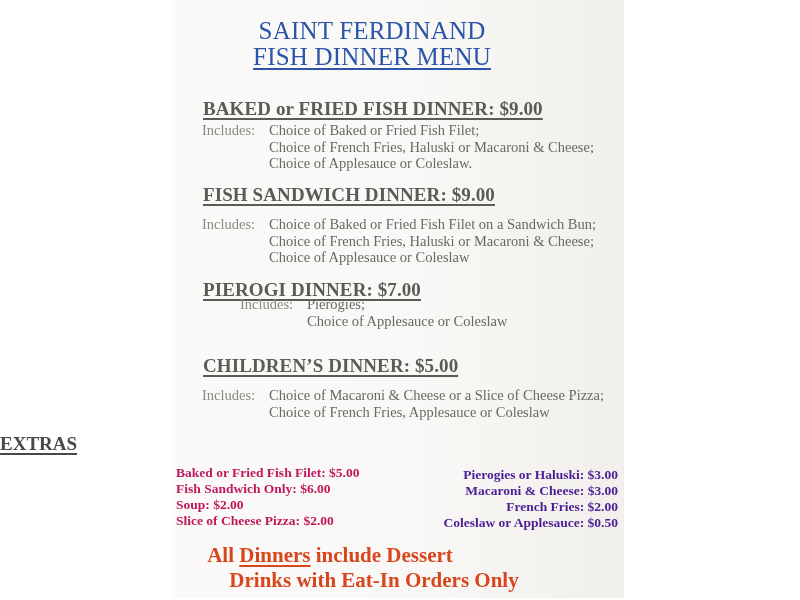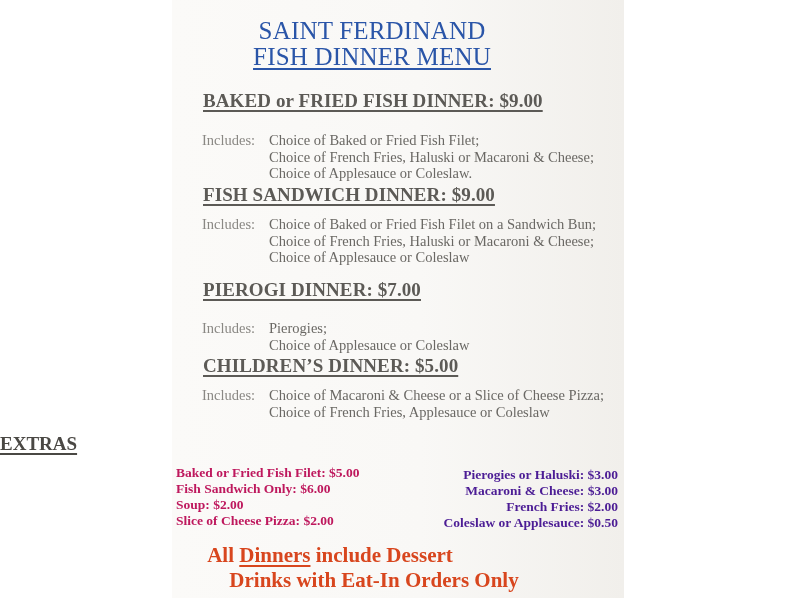--- a/index.html
+++ b/index.html
@@ -124,36 +124,36 @@
   }
 </style>
 </head>
 <body>
 
 <div class="paper"></div>
 
 <div class="title l1 serif">SAINT FERDINAND</div>
 <div class="title l2 serif"><span>FISH DINNER MENU</span></div>
 
-<div class="heading serif" style="top:90px;text-align:center;">BAKED or FRIED FISH DINNER: $9.00</div>
-<div class="includes serif" style="top:132px;">
+<div class="heading serif" style="top:98px;text-align:center;">BAKED or FRIED FISH DINNER: $9.00</div>
+<div class="includes serif" style="top:122px;">
   <span class="line1"><span class="lbl">Includes:</span><span>Choice of Baked or Fried Fish Filet;</span></span>
   <span class="line2">Choice of French Fries, Haluski or Macaroni &amp; Cheese;</span>
   <span class="line2">Choice of Applesauce or Coleslaw.</span>
 </div>
 
 <div class="heading serif" style="top:184px;">FISH SANDWICH DINNER: $9.00</div>
 <div class="includes serif" style="top:216px;">
   <span class="line1"><span class="lbl">Includes:</span><span>Choice of Baked or Fried Fish Filet on a Sandwich Bun;</span></span>
   <span class="line2">Choice of French Fries, Haluski or Macaroni &amp; Cheese;</span>
   <span class="line2">Choice of Applesauce or Coleslaw</span>
 </div>
 
 <div class="heading serif" style="top:279px;">PIEROGI DINNER: $7.00</div>
-<div class="includes serif" style="top:320px;">
+<div class="includes serif" style="top:296px;margin-left:38px;">
   <span class="line1"><span class="lbl">Includes:</span><span>Pierogies;</span></span>
   <span class="line2">Choice of Applesauce or Coleslaw</span>
 </div>
 
 <div class="heading serif" style="top:355px;">CHILDREN’S DINNER: $5.00</div>
 <div class="includes serif" style="top:387px;">
   <span class="line1"><span class="lbl">Includes:</span><span>Choice of Macaroni &amp; Cheese or a Slice of Cheese Pizza;</span></span>
   <span class="line2">Choice of French Fries, Applesauce or Coleslaw</span>
 </div>
 

